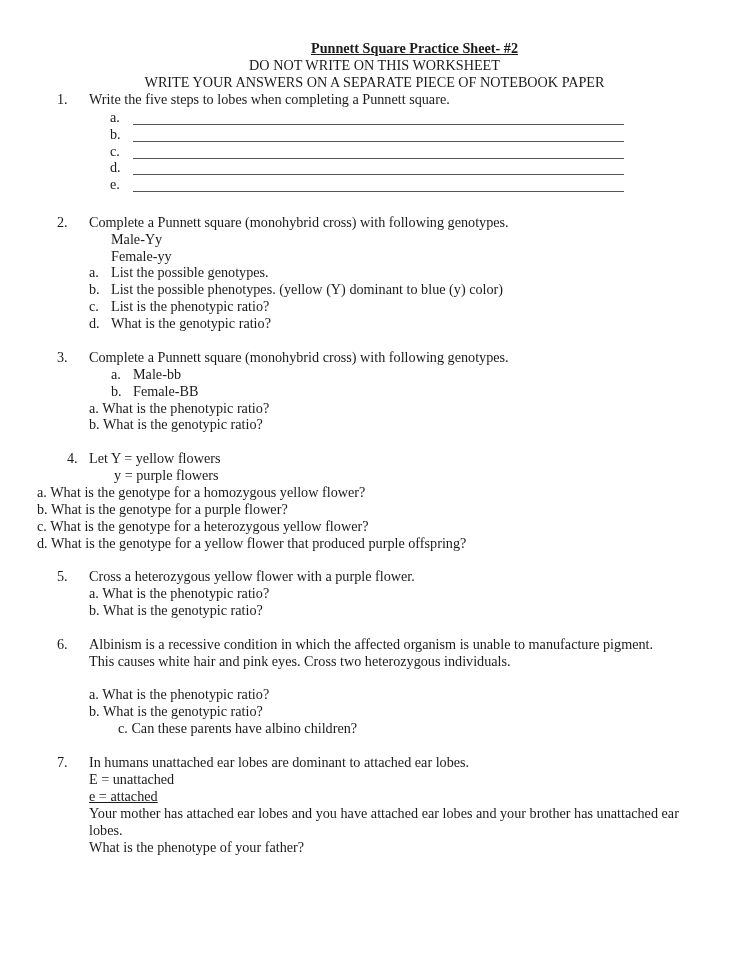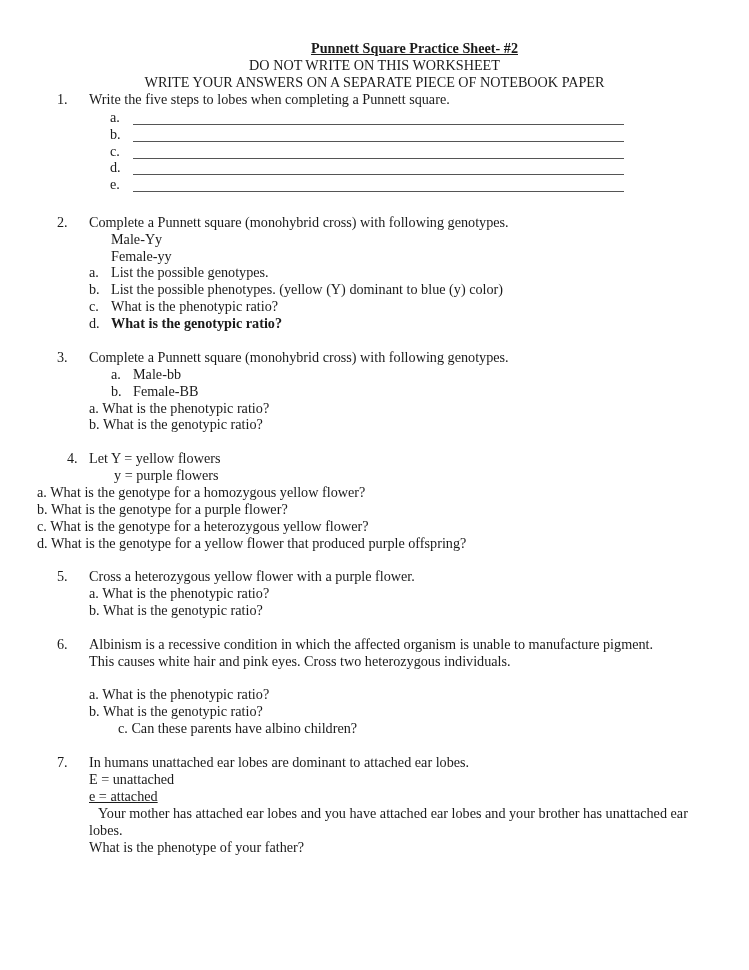--- a/index.html
+++ b/index.html
@@ -40,23 +40,23 @@
   <div class="ln" style="top:214px; left:57px;">2.</div>
   <div class="ln" style="top:214px; left:89px;">Complete a Punnett square (monohybrid cross) with following genotypes.</div>
   <div class="ln" style="top:231px; left:111px;">Male-Yy</div>
   <div class="ln" style="top:248px; left:111px;">Female-yy</div>
 
   <div class="ln" style="top:264px; left:89px;">a.</div>
   <div class="ln" style="top:264px; left:111px;">List the possible genotypes.</div>
   <div class="ln" style="top:281px; left:89px;">b.</div>
   <div class="ln" style="top:281px; left:111px;">List the possible phenotypes. (yellow (Y) dominant to blue (y) color)</div>
   <div class="ln" style="top:298px; left:89px;">c.</div>
-  <div class="ln" style="top:298px; left:111px;">What is the phenotypic ratio?</div>
+  <div class="ln" style="top:298px; left:111px;">List is the phenotypic ratio?</div>
   <div class="ln" style="top:315px; left:89px;">d.</div>
-  <div class="ln" style="top:315px; left:111px;font-weight:bold;">What is the genotypic ratio?</div>
+  <div class="ln" style="top:315px; left:111px;">What is the genotypic ratio?</div>
 </div>
 
 <div>
   <div class="ln" style="top:349px; left:57px;">3.</div>
   <div class="ln" style="top:349px; left:89px;">Complete a Punnett square (monohybrid cross) with following genotypes.</div>
   <div class="ln" style="top:366px; left:111px;">a.</div>
   <div class="ln" style="top:366px; left:133px;">Male-bb</div>
   <div class="ln" style="top:383px; left:111px;">b.</div>
   <div class="ln" style="top:383px; left:133px;">Female-BB</div>
   <div class="ln" style="top:400px; left:89px;">a. What is the phenotypic ratio?</div>
@@ -87,16 +87,16 @@
   <div class="ln" style="top:686px; left:89px;">a. What is the phenotypic ratio?</div>
   <div class="ln" style="top:703px; left:89px;">b. What is the genotypic ratio?</div>
   <div class="ln" style="top:720px; left:89px;margin-left:29px;">c. Can these parents have albino children?</div>
 </div>
 
 <div>
   <div class="ln" style="top:754px; left:57px;">7.</div>
   <div class="ln" style="top:754px; left:89px;">In humans unattached ear lobes are dominant to attached ear lobes.</div>
   <div class="ln" style="top:771px; left:89px;">E = unattached</div>
   <div class="ln" style="top:788px; left:89px;text-decoration:underline;">e = attached</div>
-  <div class="ln" style="top:805px; left:98px;">Your mother has attached ear lobes and you have attached ear lobes and your brother has unattached ear</div>
+  <div class="ln" style="top:805px; left:89px;">Your mother has attached ear lobes and you have attached ear lobes and your brother has unattached ear</div>
   <div class="ln" style="top:822px; left:89px;text-align:center;">lobes.</div>
   <div class="ln" style="top:839px; left:89px;">What is the phenotype of your father?</div>
 </div>
 
 </body></html>

